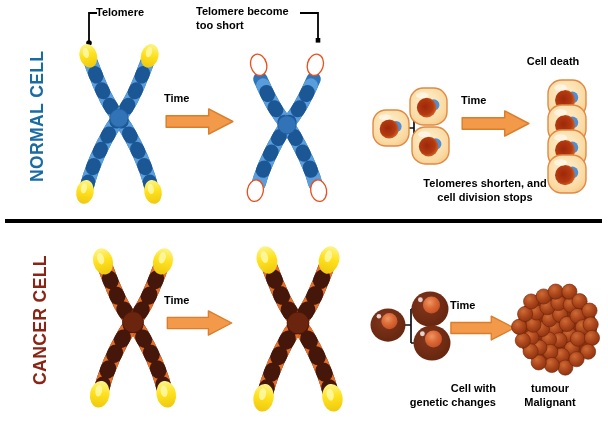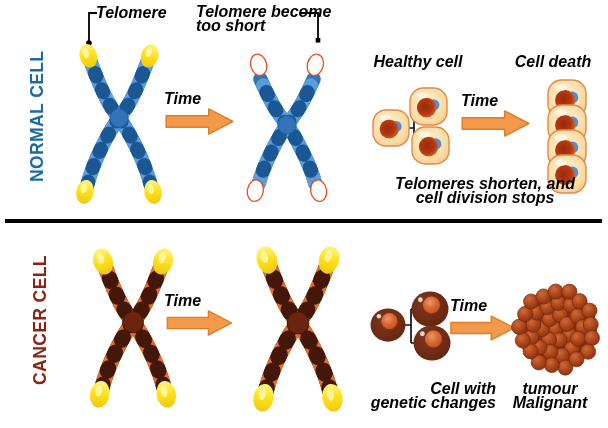--- a/index.html
+++ b/index.html
@@ -7,21 +7,21 @@
     --normal-label:#1A6AA3; --cancer-label:#8B2415;
     --arrow:#F2994A; --arrow-dark:#DB7E2C;
   }
   html,body { background:#fff; }
   .canvas{
     position:relative; width:608px; height:428px; background:#ffffff;
     font-family:"Liberation Sans", sans-serif; font-weight:bold; color:#000;
     overflow:hidden;
   }
   .abs{ position:absolute; }
-  .lbl{ font-size:16px; line-height:13.5px; white-space:nowrap;font-style:italic; }
+  .lbl{ font-size:11px; line-height:13.5px; white-space:nowrap; }
   .center{ text-align:center; }
   .side-label{
     position:absolute; width:130px; height:20px; text-align:center;
     font-size:17.5px; letter-spacing:.4px; transform:rotate(-90deg);
     white-space:nowrap;
   }
   .side-label.normal{ color:var(--normal-label); }
   .side-label.cancer{ color:var(--cancer-label); }
   .divider{ position:absolute; left:5px; top:219px; width:597px; height:4px; background:#000; }
   .time-group{ position:absolute; display:flex; flex-direction:column; }
@@ -121,21 +121,20 @@
 
   <div class="abs lbl" style="left:196px; top:5px;">
     <div>Telomere become</div>
     <div>too short</div>
   </div>
   <svg class="abs" style="left:300px; top:9px;" width="24" height="38" viewBox="0 0 24 38">
     <path d="M0,4 H18 V31" fill="none" stroke="#000" stroke-width="1.8"></path>
     <rect x="15.7" y="29" width="4.6" height="4.6" fill="#000"></rect>
   </svg>
 
-  <div class="abs lbl center" style="left:372px; top:55px; width:92px;">Healthy cell</div>
 
   <svg class="abs" id="healthy-group" style="left:370px; top:86px;" width="90" height="80" viewBox="0 0 90 80">
       <path d="M39,42 H44 M44,20 V60 M44,20 H48 M44,60 H48" fill="none" stroke="#111" stroke-width="1.7"></path>
       <g transform="translate(3,24)">
         <rect x="0" y="0" width="36" height="36" rx="12.959999999999999" fill="url(#hBody)" stroke="#E08A45" stroke-width="1.4"></rect>
         <circle cx="23.04" cy="16.560000000000002" r="5.58" fill="#4D8FD6"></circle>
         <circle cx="16.2" cy="19.080000000000002" r="9.540000000000001" fill="url(#hNuc)"></circle>
         <ellipse cx="11.88" cy="7.2" rx="6.12" ry="3.06" fill="#FFFFFF" opacity="0.55"></ellipse>
       </g>
       <g transform="translate(40,2)">

